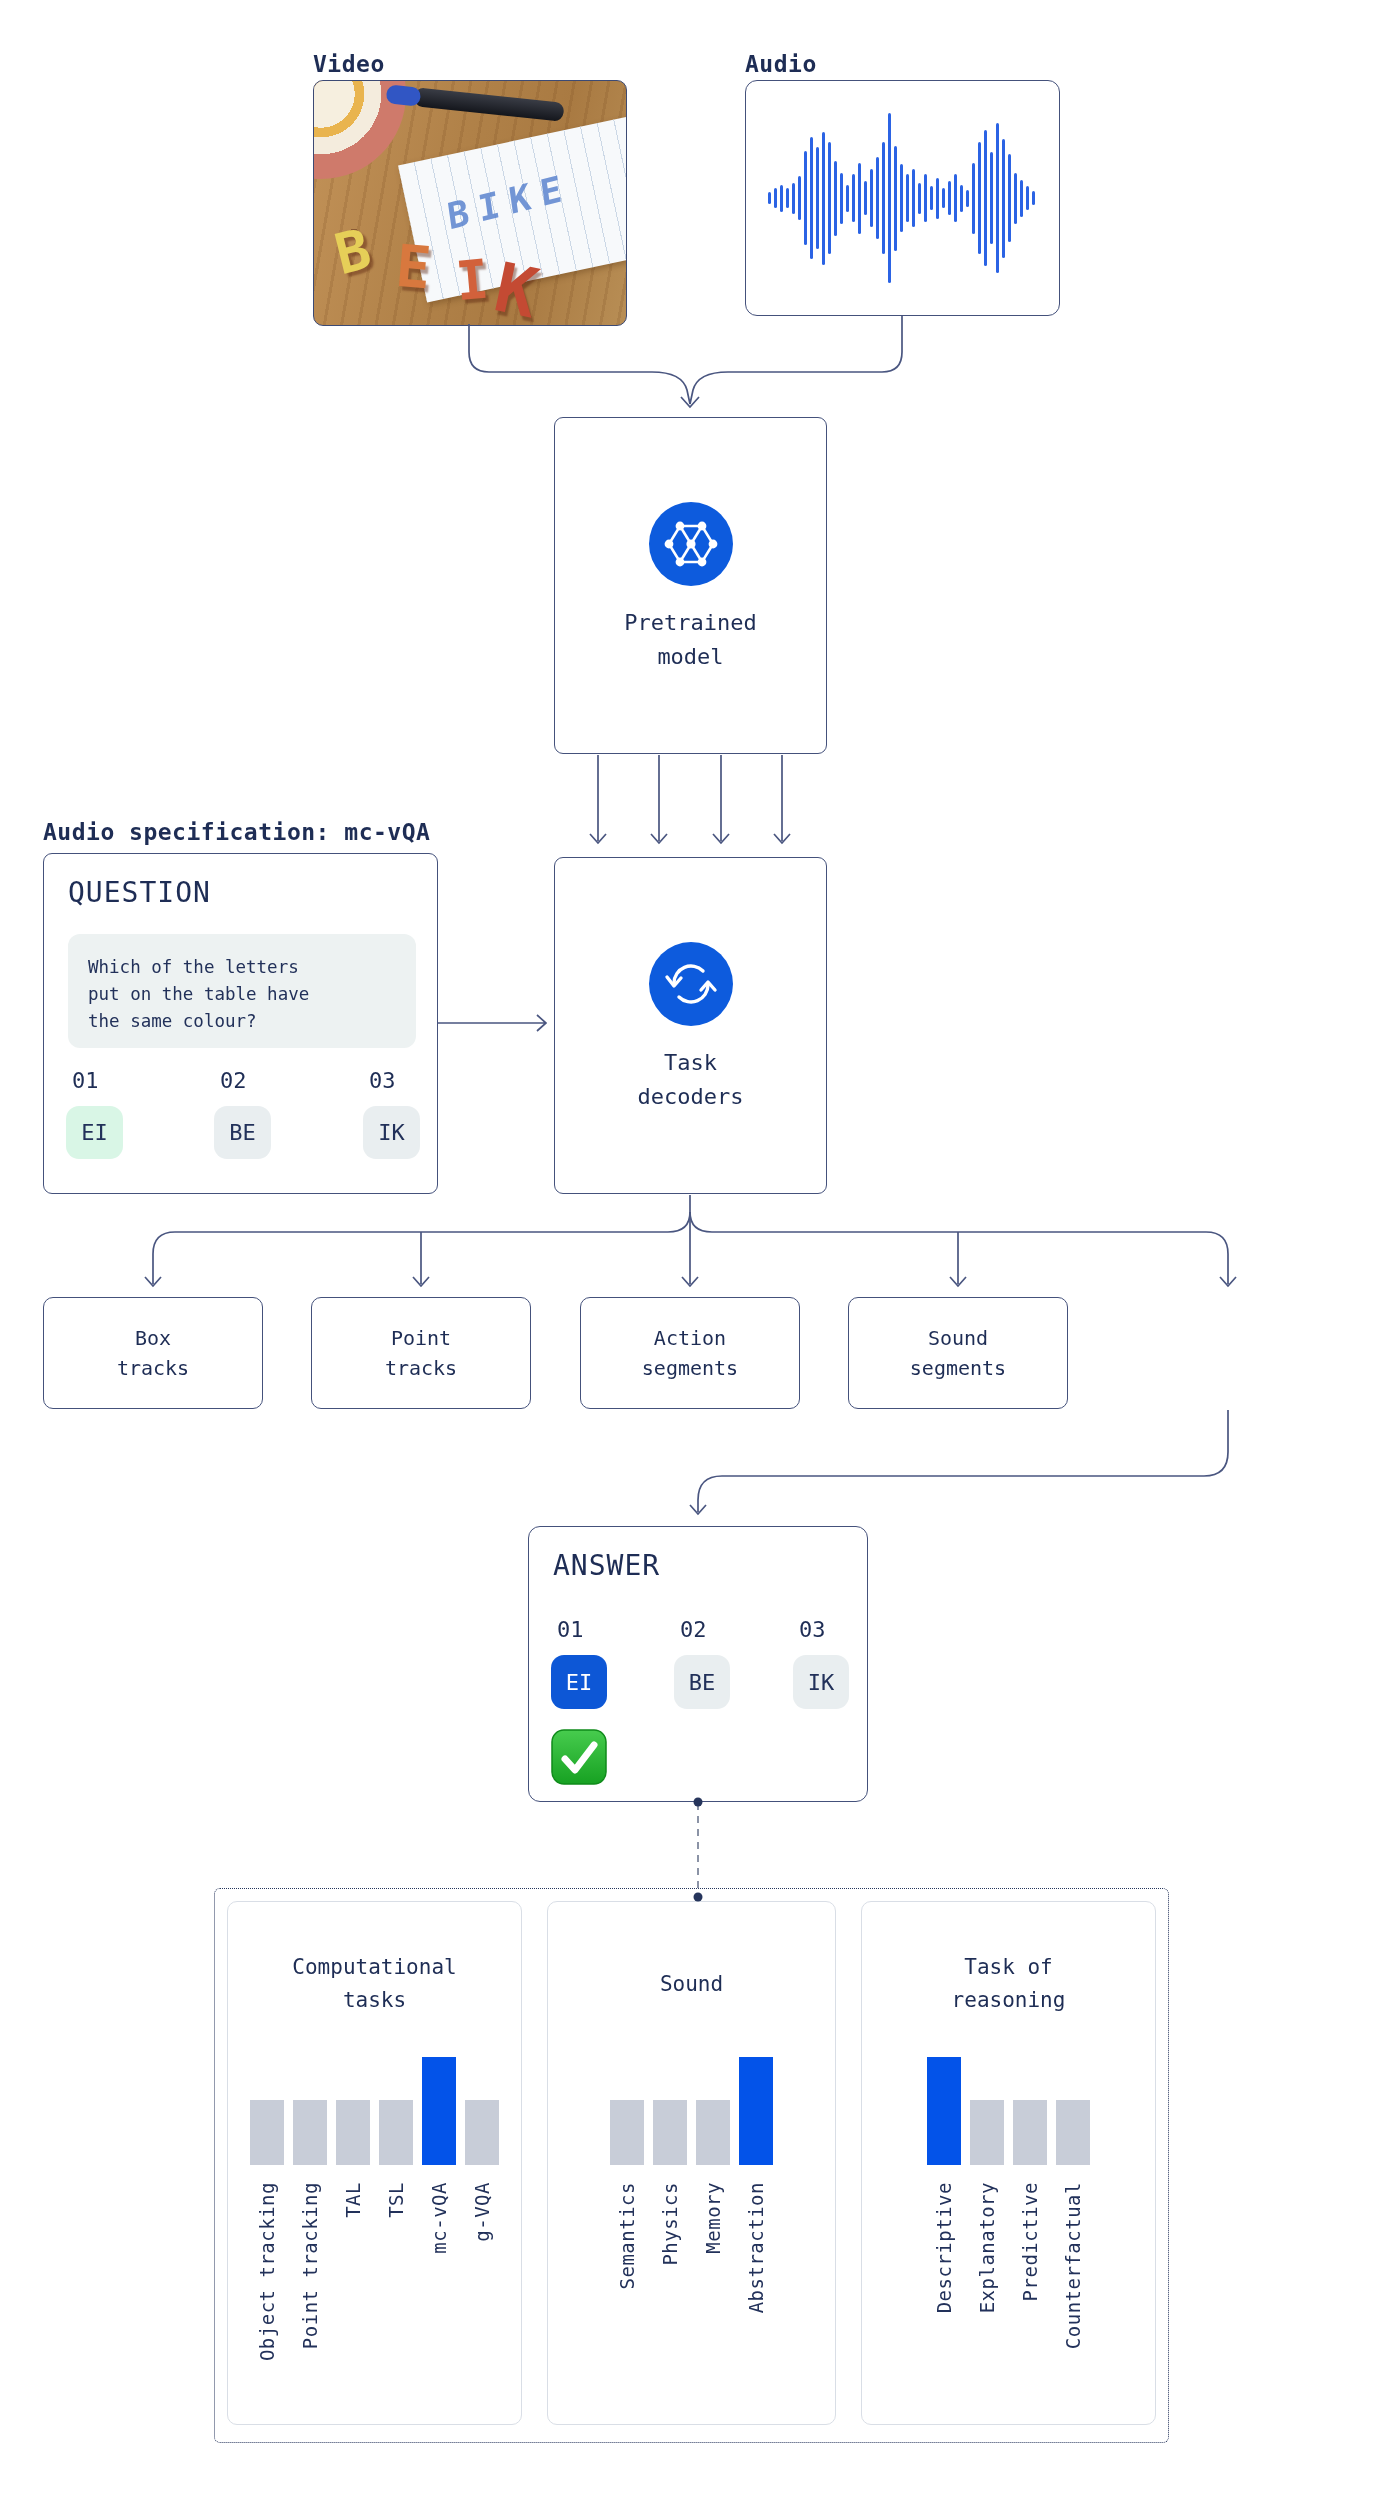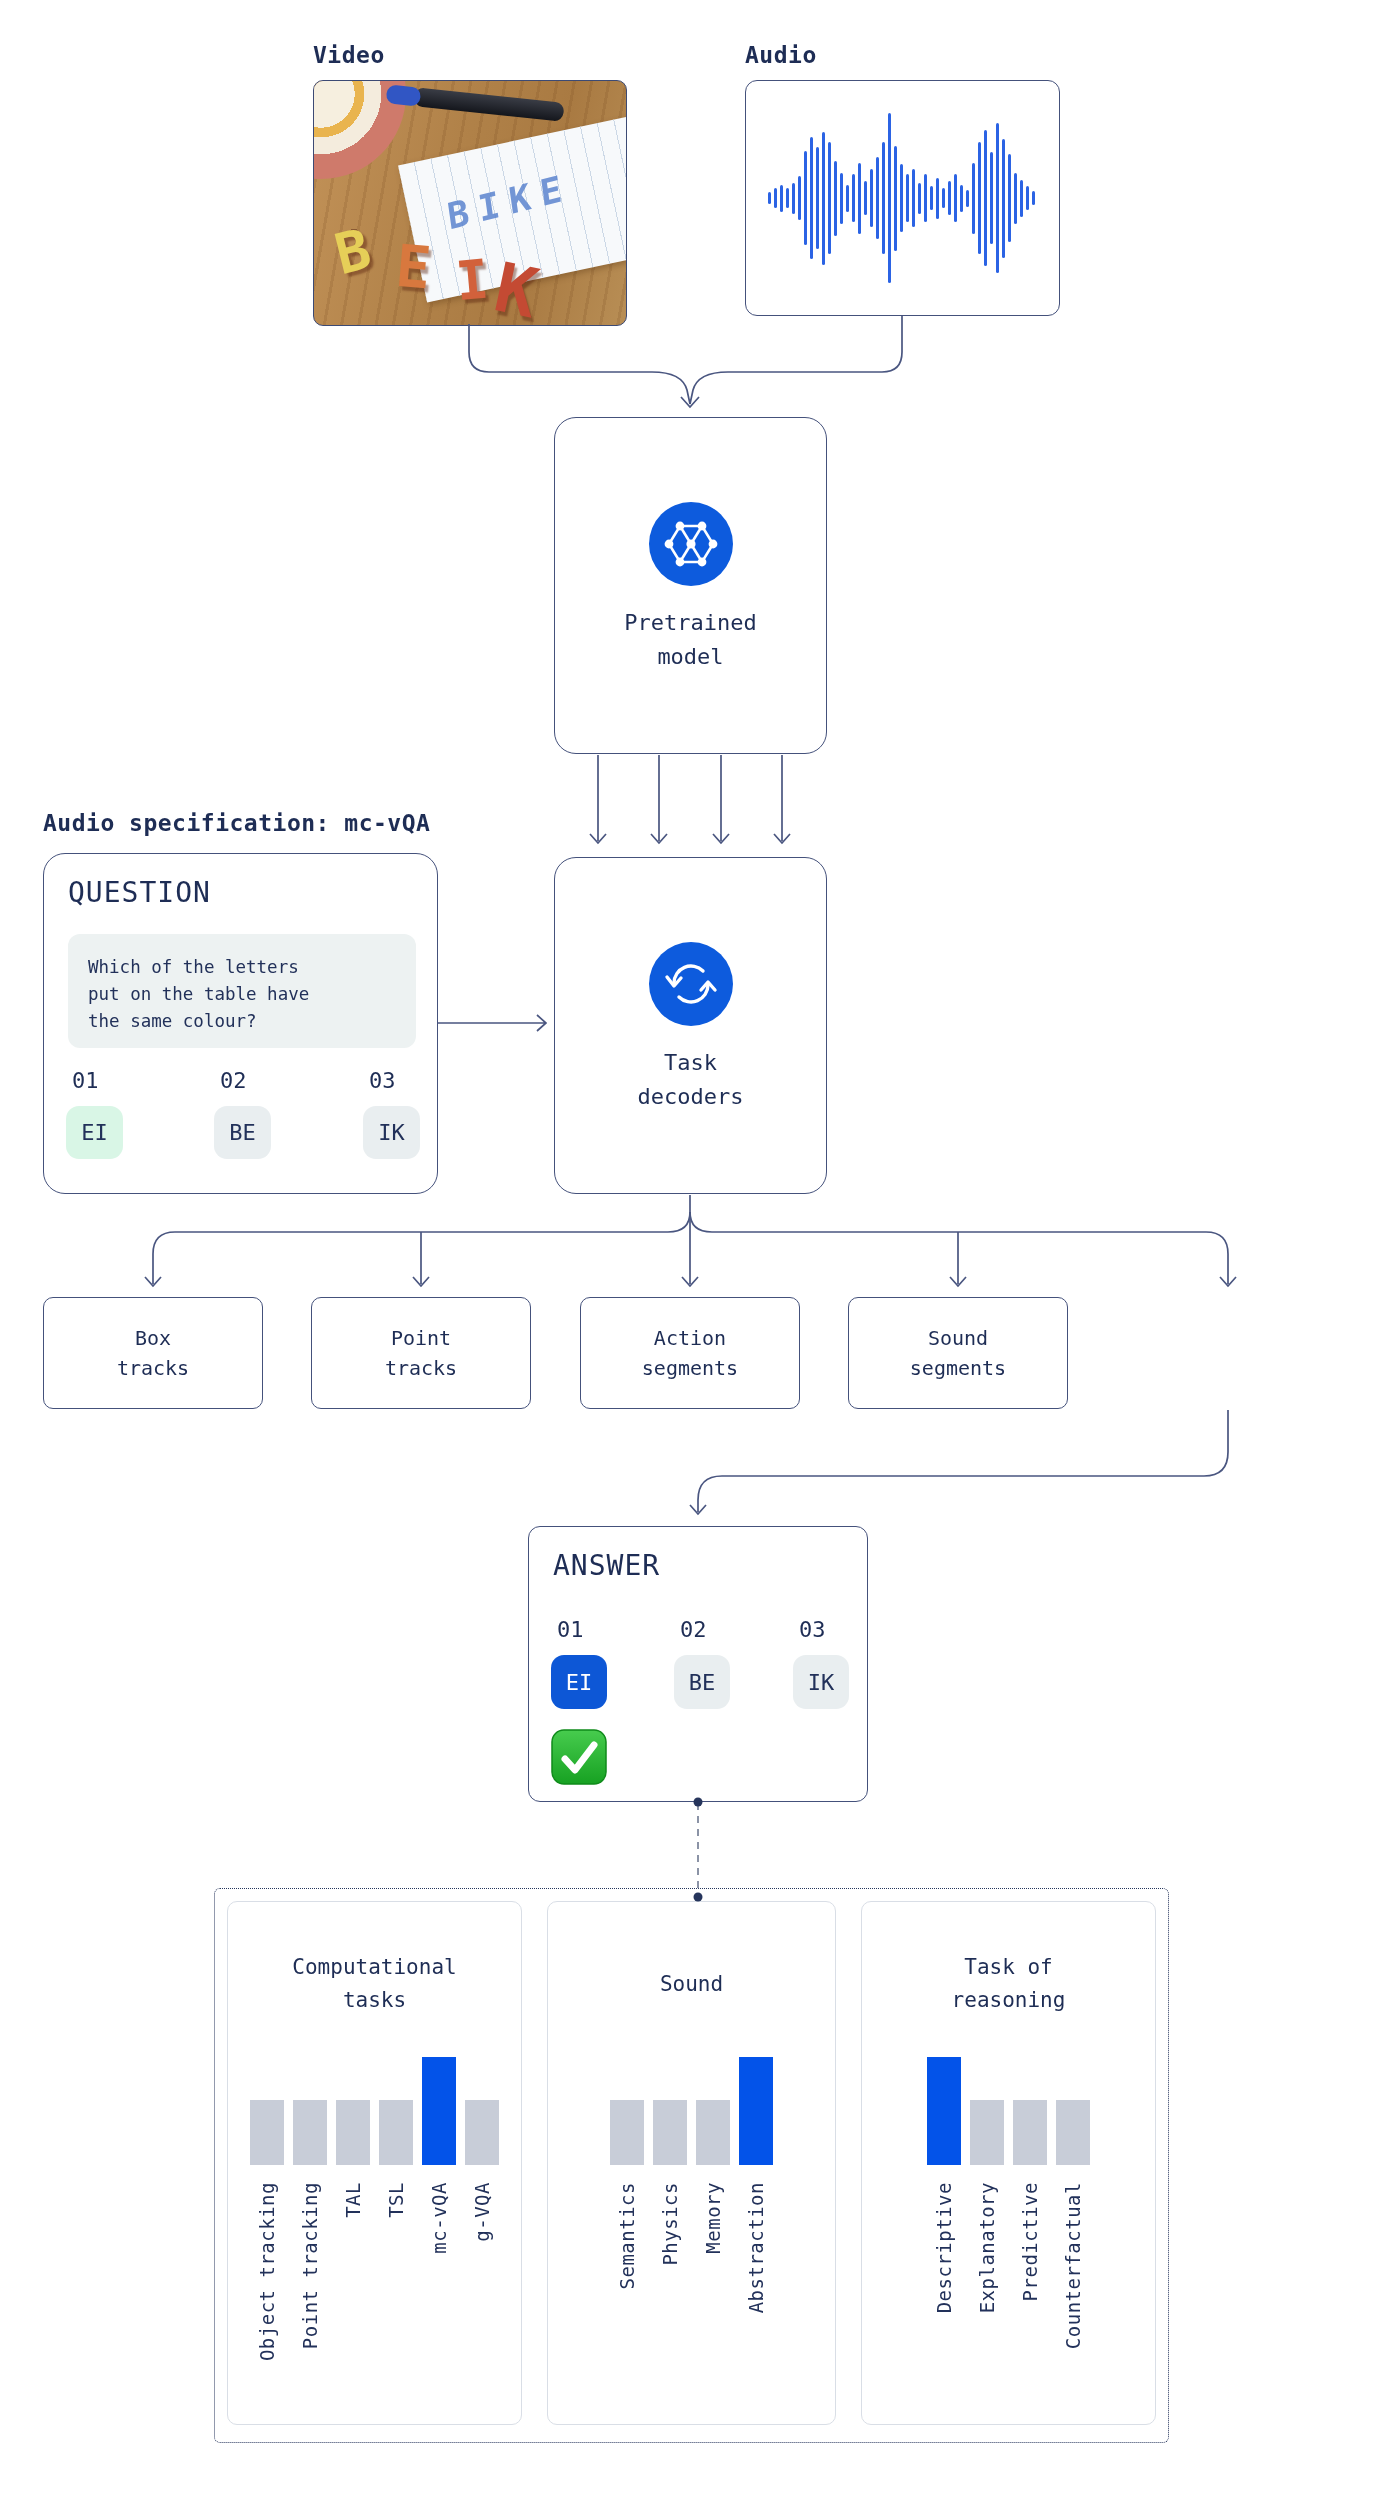--- a/index.html
+++ b/index.html
@@ -1,21 +1,21 @@
 <!DOCTYPE html>
 <html><head>
 <meta charset="utf-8">
 <style>
   html,body{margin:0;padding:0;background:#fff;}
   .page{position:relative;width:1396px;height:2516px;background:#fff;
         font-family:"DejaVu Sans Mono",monospace;color:#1e2d55;overflow:hidden;}
   .abs{position:absolute;}
   .pre{white-space:pre-line;}
-  .section-label{font-weight:bold;font-size:23px;letter-spacing:.5px;color:#1e2d55;}
-  .node{position:absolute;background:#fff;border:1.6px solid #44517b;border-radius:22px;box-sizing:border-box;}
+  .section-label{font-weight:bold;font-size:23px;letter-spacing:.5px;color:#1e2d55;margin-top:9px;}
+  .node{position:absolute;background:#fff;border:1.6px solid #44517b;border-radius:9px;box-sizing:border-box;}
   
   .video-img{position:absolute;left:313px;top:80px;width:312px;height:244px;border:1.6px solid #3c4a74;
              border-radius:10px;overflow:hidden;
              background:linear-gradient(105deg,#c29258 0%,#b08148 45%,#a97a42 70%,#b88e55 100%);}
   .wood-grain{position:absolute;inset:0;
      background:repeating-linear-gradient(100deg,rgba(110,65,25,.16) 0 3px,rgba(0,0,0,0) 3px 17px),
                 radial-gradient(6px 4px at 40px 150px,rgba(90,40,20,.5) 0 60%,transparent 61%),
                 radial-gradient(5px 4px at 150px 120px,rgba(90,40,20,.4) 0 60%,transparent 61%),
                 radial-gradient(4px 3px at 230px 95px,rgba(90,40,20,.45) 0 60%,transparent 61%);}
   .plate{position:absolute;left:-78px;top:-72px;width:170px;height:170px;border-radius:50%;

